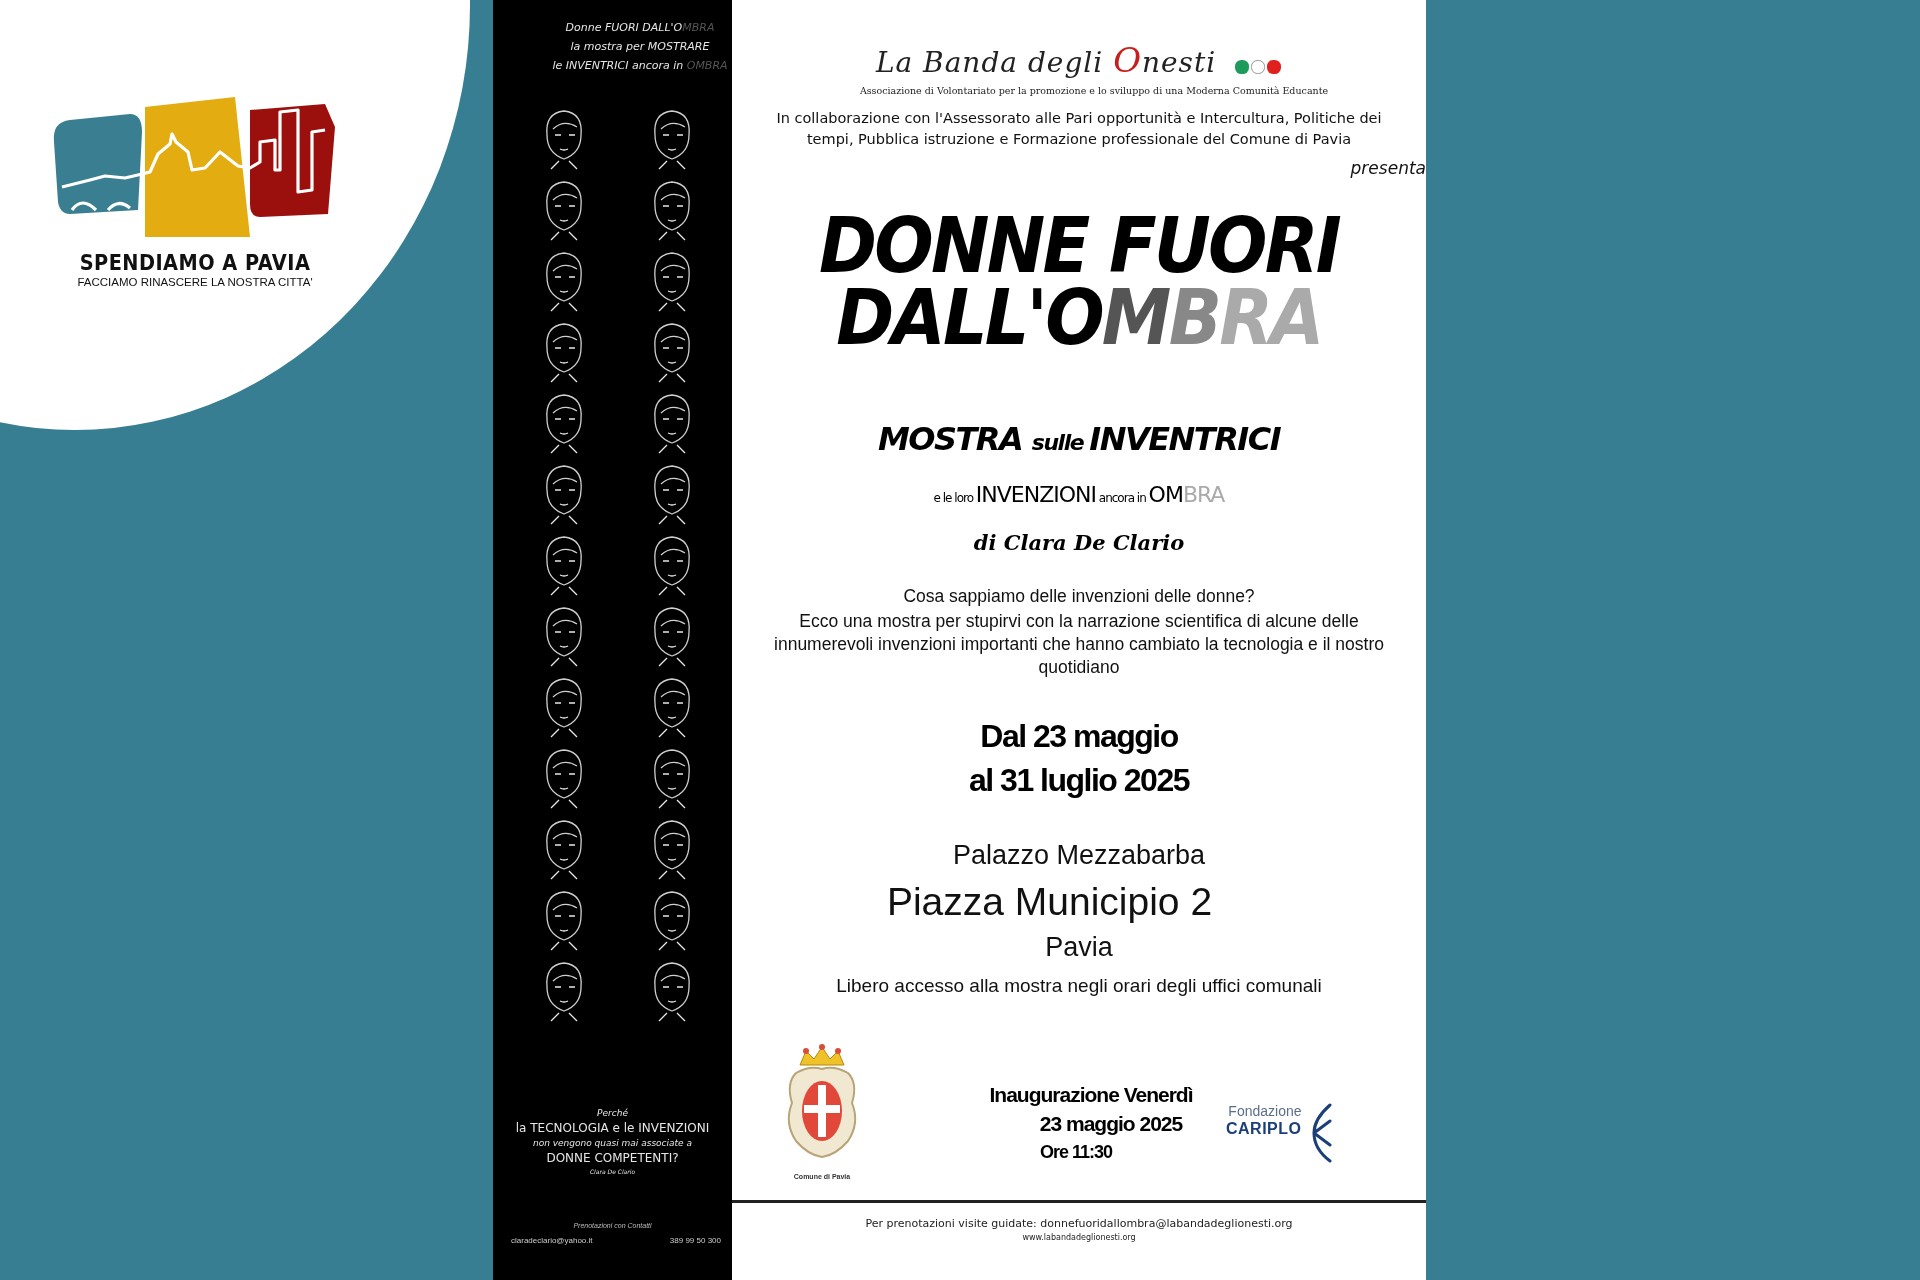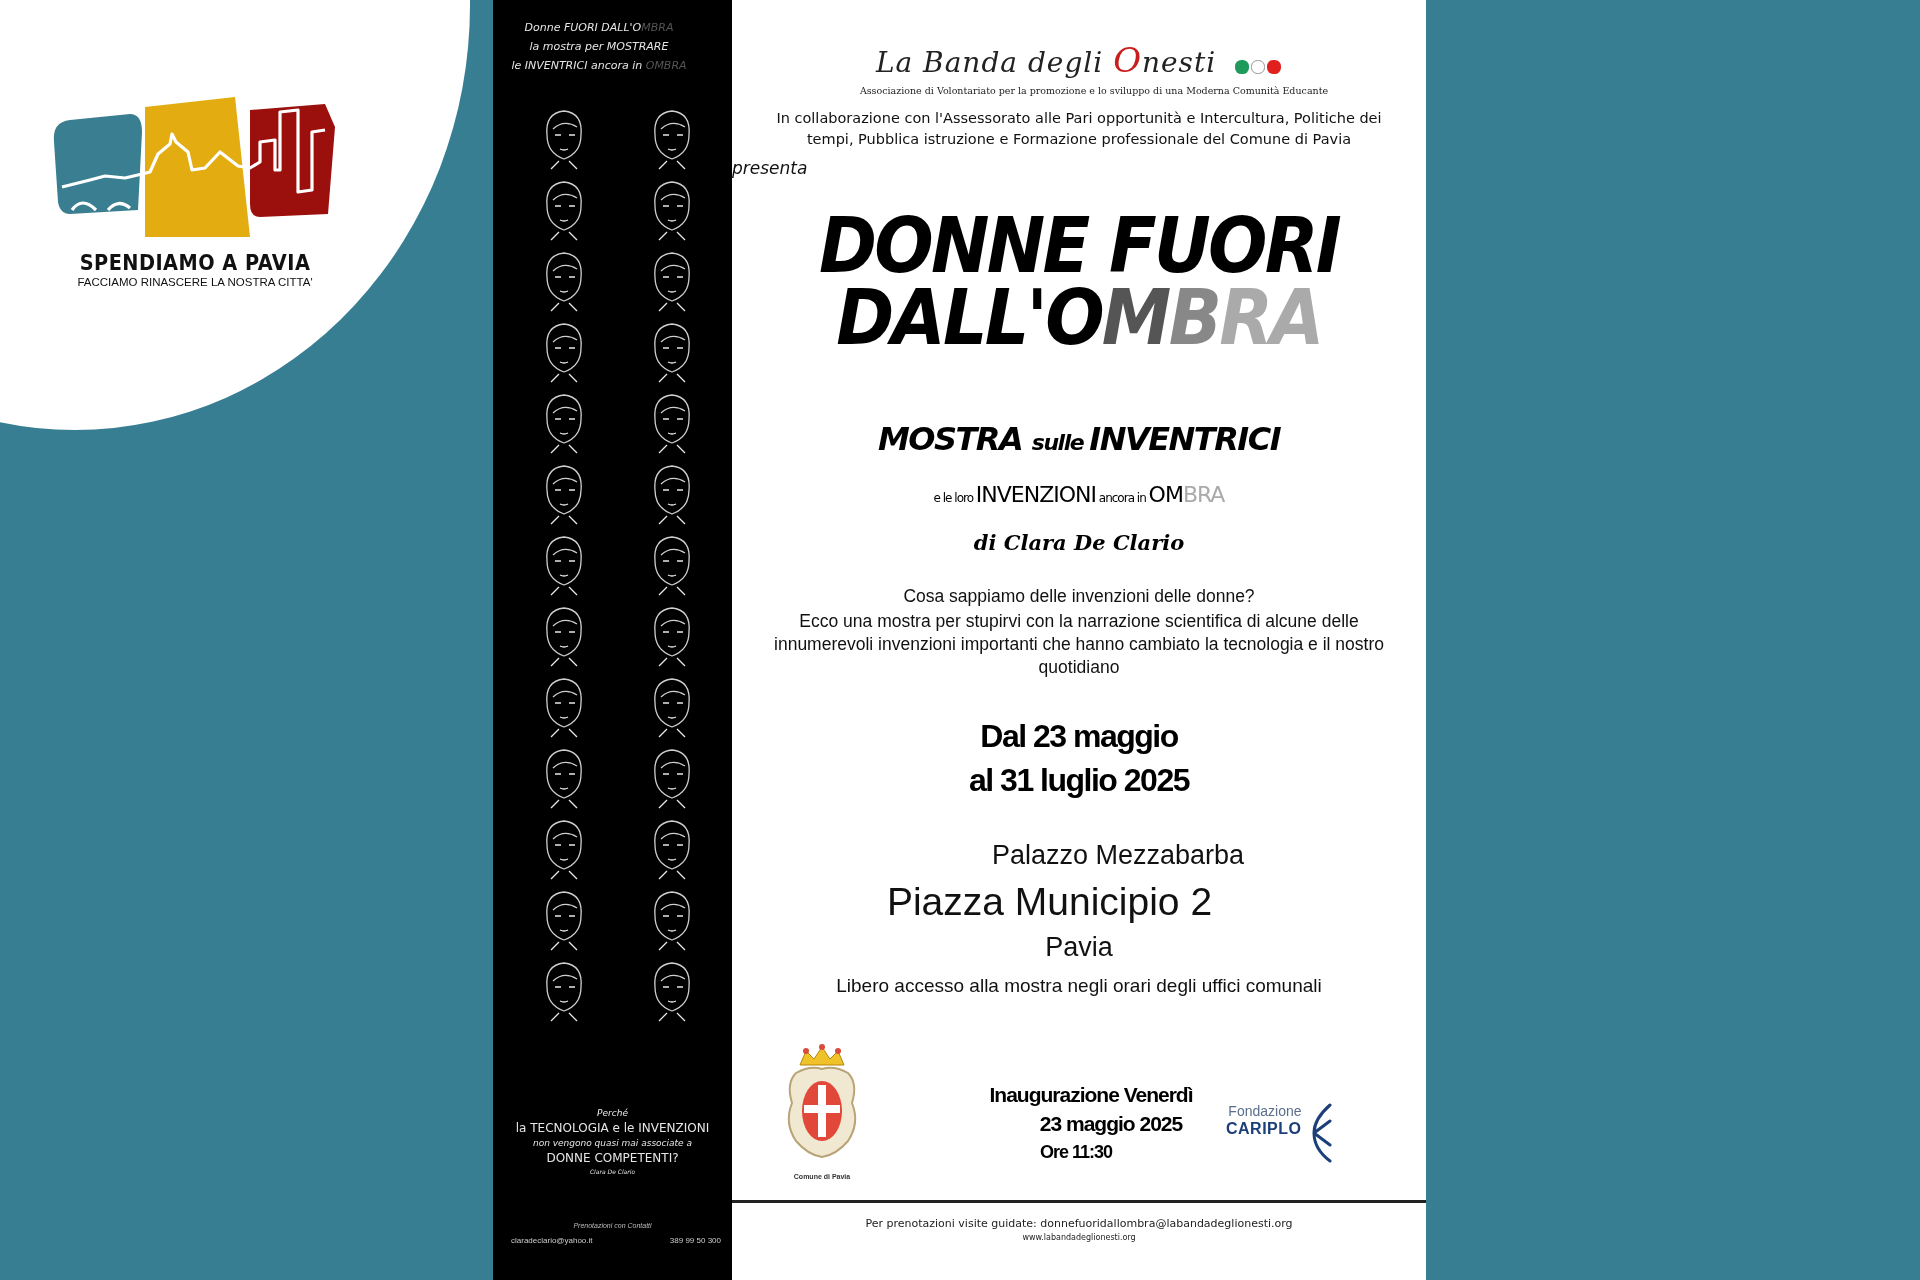--- a/index.html
+++ b/index.html
@@ -21,21 +21,21 @@
     white-space:nowrap;
   }
   .brand-tag { font-size:11.5px; color:#111; margin-top:1px; white-space:nowrap; }
 
   .poster { position:absolute; left:493px; top:0; width:933px; height:1280px; }
   .strip {
     position:absolute; left:0; top:0; width:239px; height:1280px; background:#000;
     color:#ddd;
   }
   .strip-head { position:absolute; top:18px; left:0; width:212px; text-align:center;
-    font-family:"DejaVu Sans", sans-serif; font-size:11px; line-height:19px; color:#e6e6e6; font-style:italic; }
+    font-family:"DejaVu Sans", sans-serif; font-size:11px; line-height:19px; color:#e6e6e6; font-style:italic;padding-left:41px; }
   .strip-head .dim { color:#555; }
   .faces { position:absolute; top:105px; left:40px; width:170px; }
   .face-row { display:flex; justify-content:space-between; height:71px; }
   .face { width:62px; height:66px; }
   .strip-foot { position:absolute; top:1108px; left:0; width:239px; text-align:center;
     font-family:"DejaVu Sans", sans-serif; color:#e6e6e6; }
   .strip-foot .small { font-size:9px; font-style:italic; }
   .strip-foot .big { font-size:12px; line-height:20px; }
   .strip-contact { position:absolute; top:1236px; left:18px; width:210px;
     display:flex; justify-content:space-between; font-size:8px; color:#ccc; }
@@ -43,40 +43,40 @@
 
   .sheet { position:absolute; left:239px; top:0; width:694px; height:1280px; background:#fff; }
   .org { position:absolute; top:40px; left:0; width:694px; text-align:center; }
   .org-title { font-family:"DejaVu Serif", serif; font-style:italic; font-size:28px; color:#222; letter-spacing:1px; }
   .org-title .o { color:#c81e1e; font-size:34px; }
   .apples { display:inline-block; vertical-align:middle; margin-left:8px; }
   .apple { display:inline-block; width:14px; height:14px; border-radius:45%; margin:0 1px; }
   .org-sub { font-family:"DejaVu Serif", serif; font-size:9.5px; color:#222; margin-top:4px;padding-left:30px; }
   .collab { position:absolute; top:108px; left:30px; width:634px; text-align:center;
     font-family:"DejaVu Sans", sans-serif; font-size:14.5px; line-height:21px; color:#111; }
-  .presenta { position:absolute; top:158px; left:0; width:694px; text-align:left;
+  .presenta { position:absolute; top:158px; left:0; width:694px; text-align:right;
     font-family:"DejaVu Sans", sans-serif; font-style:italic; font-size:17px; color:#111; }
   .title { position:absolute; top:210px; left:0; width:694px; text-align:center;
     font-family:"DejaVu Sans", sans-serif; font-weight:bold; font-style:italic;
     font-size:76px; line-height:72px; color:#000; letter-spacing:-3px; transform:scaleX(0.92); }
   .title .g1 { color:#555; } .title .g2 { color:#888; } .title .g3 { color:#aaa; }
   .sub1 { position:absolute; top:420px; left:0; width:694px; text-align:center;
     font-family:"DejaVu Sans", sans-serif; font-weight:bold; font-style:italic; font-size:32px; color:#000; letter-spacing:-1.5px; }
   .sub1 .sm { font-size:22px; }
   .sub2 { position:absolute; top:482px; left:0; width:694px; text-align:center;
     font-family:"DejaVu Sans", sans-serif; font-size:22px; color:#000; letter-spacing:-1px; }
   .sub2 .sm { font-size:12px; } .sub2 .g { color:#aaa; }
   .author { position:absolute; top:530px; left:0; width:694px; text-align:center;
     font-family:"DejaVu Serif", serif; font-weight:bold; font-style:italic; font-size:21px; color:#000; }
   .desc { position:absolute; top:585px; left:30px; width:634px; text-align:center;
     font-family:"Liberation Sans", sans-serif; font-size:17.5px; line-height:23px; color:#111; }
   .desc .q { margin-bottom:2px; }
   .dates { position:absolute; top:714px; left:0; width:694px; text-align:center;
     font-family:"Liberation Sans", sans-serif; font-weight:bold; font-size:32px; line-height:44px; color:#000; letter-spacing:-1.5px; }
-  .venue1 { position:absolute; top:840px; left:0; width:694px; text-align:center; font-size:27px; color:#111;margin-left:39px; }
+  .venue1 { position:absolute; top:840px; left:0; width:694px; text-align:center; font-size:27px; color:#111; }
   .venue2 { position:absolute; top:880px; left:0; width:635px; text-align:center; font-size:39px; color:#111; }
   .venue3 { position:absolute; top:932px; left:0; width:694px; text-align:center; font-size:27px; color:#111; }
   .access { position:absolute; top:975px; left:0; width:694px; text-align:center; font-size:19px; color:#111; }
   .crest { position:absolute; top:1043px; left:50px; width:80px; text-align:center; }
   .crest-label { font-size:7px; font-weight:bold; color:#333; margin-top:6px; }
   .inaug { position:absolute; top:1080px; left:0; width:758px; text-align:center;
     font-family:"Liberation Sans", sans-serif; font-weight:bold; font-size:21px; color:#000; line-height:29px; letter-spacing:-1px; }
   .inaug .l1 { margin-left:-40px; } .inaug .l2 { margin-left:0px; } .inaug .l3 { margin-left:-70px; font-size:18px; }
   .cariplo { position:absolute; top:1103px; left:494px; display:flex; }
   .cariplo-text { text-align:right; line-height:17px; }

